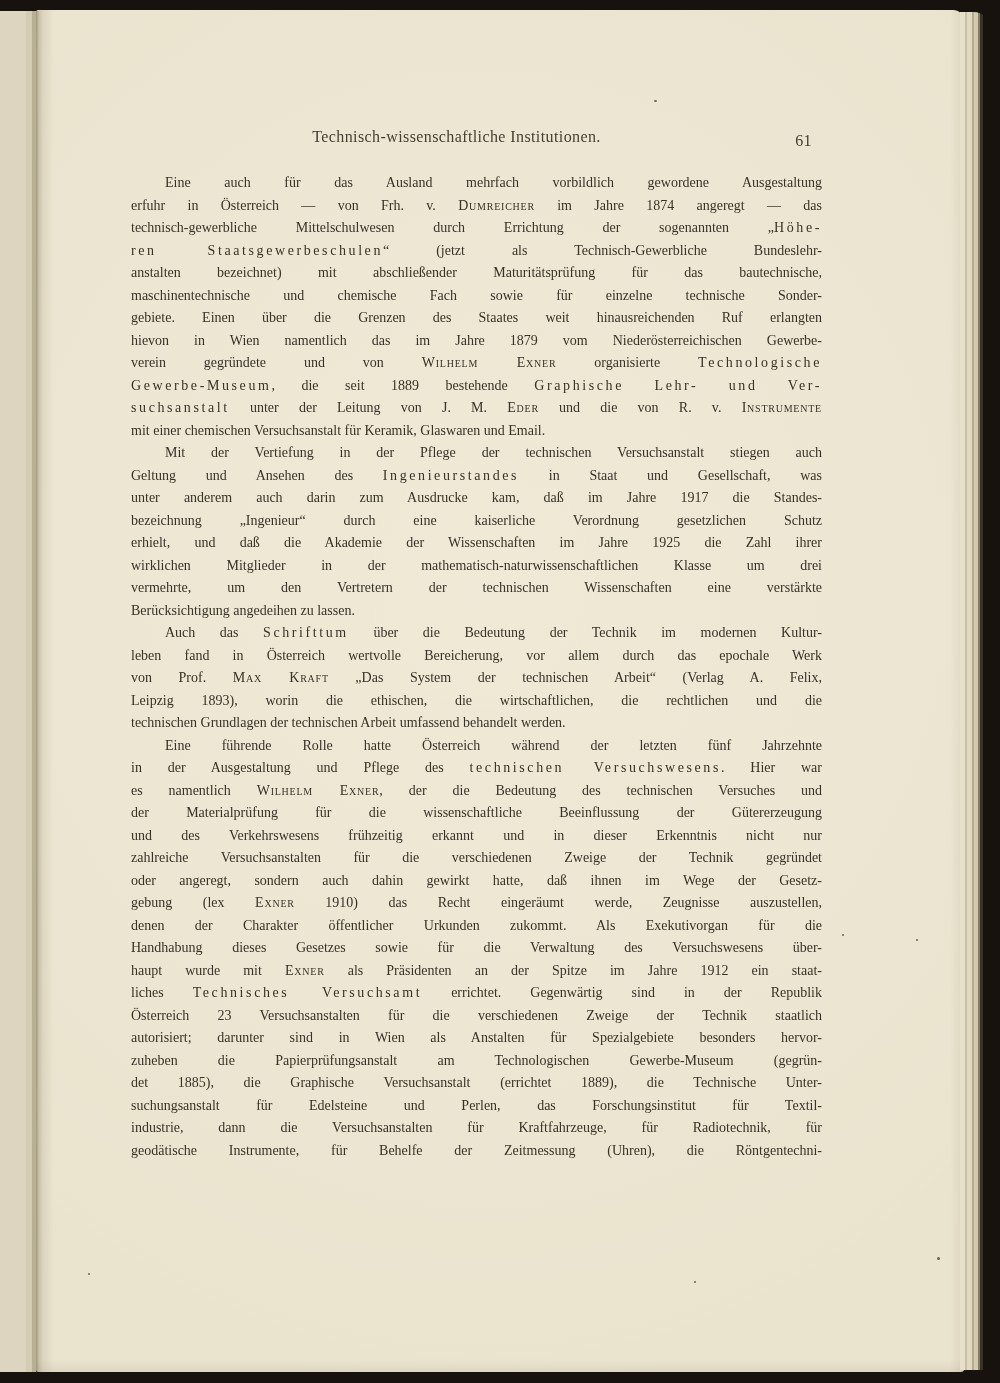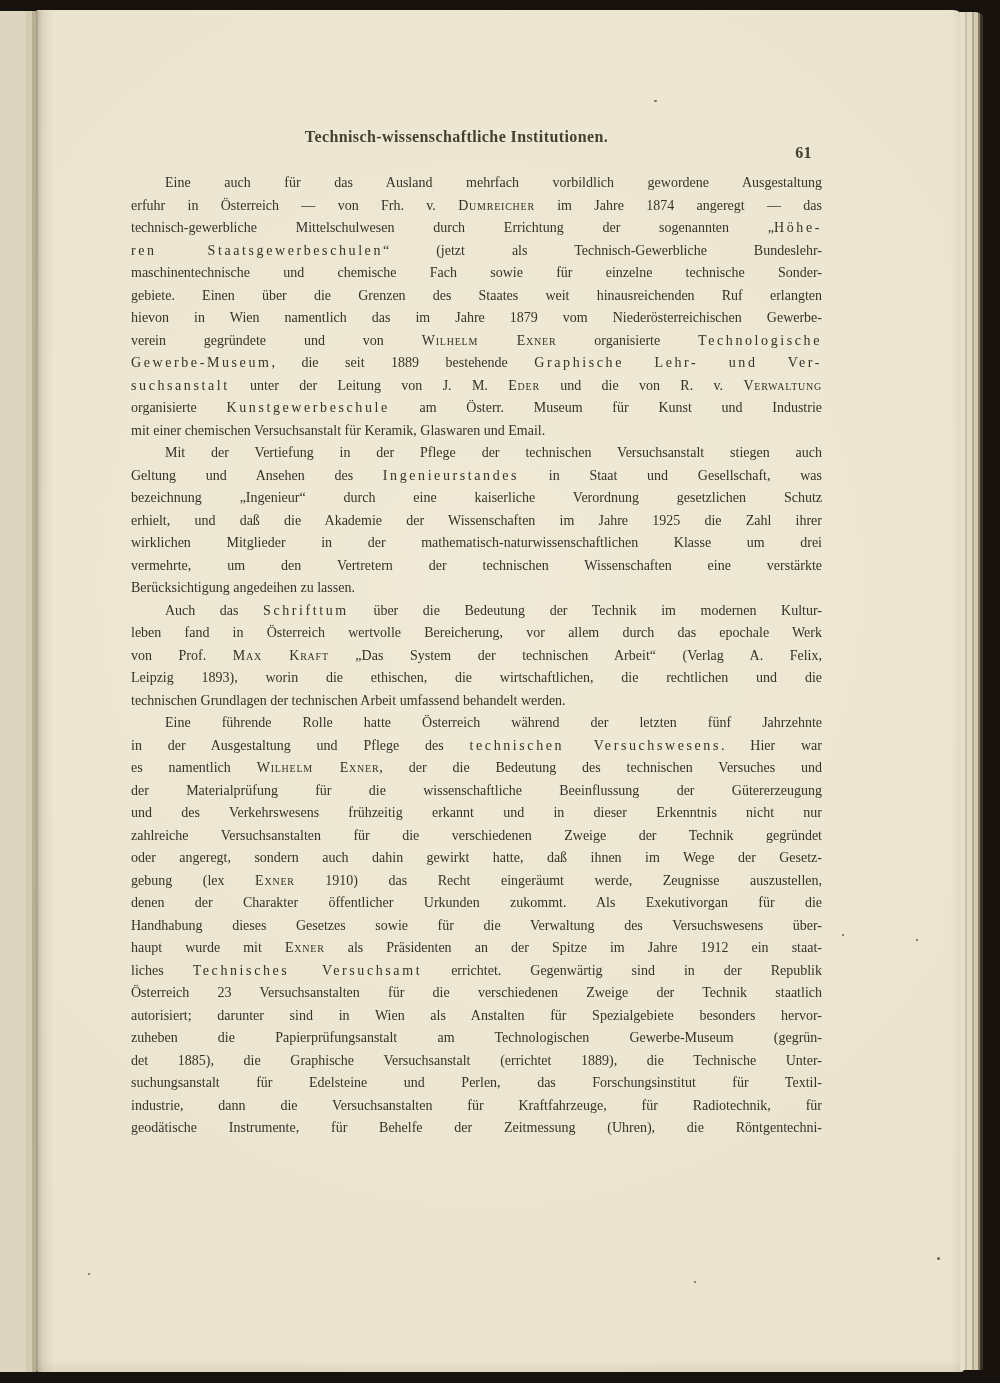--- a/index.html
+++ b/index.html
@@ -37,24 +37,24 @@
   .crease {
     position:absolute; left:36px; top:11px; width:7px; height:1361px;
     background:linear-gradient(90deg, rgba(110,99,74,.50), rgba(110,99,74,.12) 3px, rgba(110,99,74,0) 7px);
   }
   .text-block {
     position:absolute; left:131px; top:126px; width:691px;
     color:#37322a;
   }
   .running-head {
     position:relative; height:21px; margin-bottom:25px;
-    font-size:16px; line-height:21px; color:#453f34; letter-spacing:.4px;font-weight:bold;
+    font-size:16px; line-height:21px; color:#453f34; letter-spacing:.4px;
   }
   .running-head .title { display:block; text-align:center; padding-right:40px; }
-  .running-head .pagenum { position:absolute; right:10px; top:16px; }
+  .running-head .pagenum { position:absolute; right:10px; top:4px; }
   .paragraph { margin:0; }
   .line {
     font-size:14px; line-height:22.5px;
     text-align:justify; text-align-last:justify;
     white-space:normal;
   }
   .line.first { text-indent:34px; }
   .line.lastfree { text-align-last:left; }
   .n  { }
   .sp { letter-spacing:.185em; word-spacing:.1em;margin-top:23px; }
@@ -73,32 +73,33 @@
   <div class="running-head">
     <span class="title">Technisch-wissenschaftliche Institutionen.</span>
     <span class="pagenum">61</span>
   </div>
   <div>
       <div class="paragraph">
         <div class="line first"><span class="n">Eine auch für das Ausland mehrfach vorbildlich gewordene Ausgestaltung</span></div>
         <div class="line"><span class="n">erfuhr in Österreich — von Frh. v. </span><span class="sc">Dumreicher</span><span class="n"> im Jahre 1874 angeregt — das</span></div>
         <div class="line"><span class="n">technisch-gewerbliche Mittelschulwesen durch Errichtung der sogenannten „</span><span class="sp">Höhe-</span></div>
         <div class="line"><span class="sp">ren Staatsgewerbeschulen</span><span class="n">“ (jetzt als Technisch-Gewerbliche Bundeslehr-</span></div>
+        <div class="line"><span class="n">anstalten bezeichnet) mit abschließender Maturitätsprüfung für das bautechnische,</span></div>
         <div class="line"><span class="n">maschinentechnische und chemische Fach sowie für einzelne technische Sonder-</span></div>
         <div class="line"><span class="n">gebiete.  Einen über die Grenzen des Staates weit hinausreichenden Ruf erlangten</span></div>
         <div class="line"><span class="n">hievon in Wien namentlich das im Jahre 1879 vom Niederösterreichischen Gewerbe-</span></div>
         <div class="line"><span class="n">verein gegründete und von </span><span class="sc">Wilhelm Exner</span><span class="n"> organisierte </span><span class="sp">Technologische</span></div>
         <div class="line"><span class="sp">Gewerbe-Museum</span><span class="n">, die seit 1889 bestehende </span><span class="sp">Graphische Lehr- und Ver-</span></div>
-        <div class="line"><span class="sp">suchsanstalt</span><span class="n"> unter der Leitung von J. M. </span><span class="sc">Eder</span><span class="n"> und die von R. v. </span><span class="sc">Verwaltung</span></div>
-        <div class="line"><span class="n">organisierte </span><span class="sp">Kunstgewerbeschule</span><span class="n"> am Österr. Museum für Kunst und Industrie</span></div>
+        <div class="line"><span class="sp">suchsanstalt</span><span class="n"> unter der Leitung von J. M. </span><span class="sc">Eder</span><span class="n"> und die von R. v. </span><span class="sc">Instrumente</span></div>
         <div class="line lastfree"><span class="n">mit einer chemischen Versuchsanstalt für Keramik, Glaswaren und Email.</span></div>
       </div>
       <div class="paragraph">
         <div class="line first"><span class="n">Mit der Vertiefung in der Pflege der technischen Versuchsanstalt stiegen auch</span></div>
         <div class="line"><span class="n">Geltung und Ansehen des </span><span class="sp">Ingenieurstandes</span><span class="n"> in Staat und Gesellschaft, was</span></div>
+        <div class="line"><span class="n">unter anderem auch darin zum Ausdrucke kam, daß im Jahre 1917 die Standes-</span></div>
         <div class="line"><span class="n">bezeichnung „Ingenieur“ durch eine kaiserliche Verordnung gesetzlichen Schutz</span></div>
         <div class="line"><span class="n">erhielt, und daß die Akademie der Wissenschaften im Jahre 1925 die Zahl ihrer</span></div>
         <div class="line"><span class="n">wirklichen Mitglieder in der mathematisch-naturwissenschaftlichen Klasse um drei</span></div>
         <div class="line"><span class="n">vermehrte, um den Vertretern der technischen Wissenschaften eine verstärkte</span></div>
         <div class="line lastfree"><span class="n">Berücksichtigung angedeihen zu lassen.</span></div>
       </div>
       <div class="paragraph">
         <div class="line first"><span class="n">Auch das </span><span class="sp">Schrifttum</span><span class="n"> über die Bedeutung der Technik im modernen Kultur-</span></div>
         <div class="line"><span class="n">leben fand in Österreich wertvolle Bereicherung, vor allem durch das epochale Werk</span></div>
         <div class="line"><span class="n">von Prof. </span><span class="sc">Max Kraft</span><span class="n"> „Das System der technischen Arbeit“ (Verlag A. Felix,</span></div>

